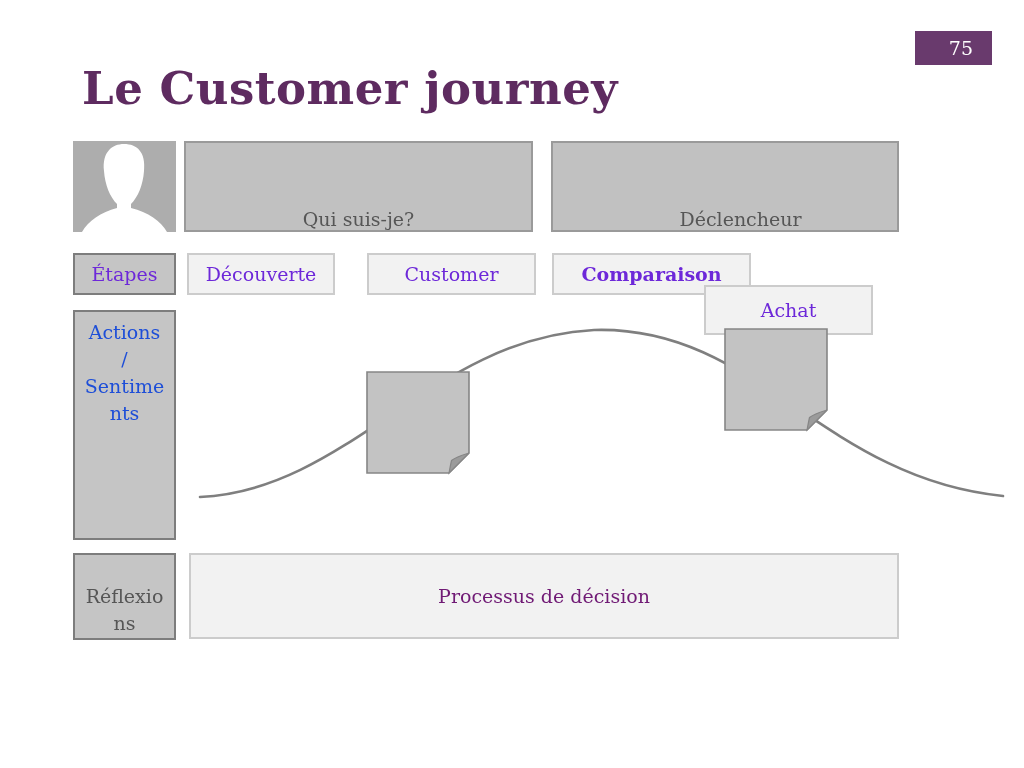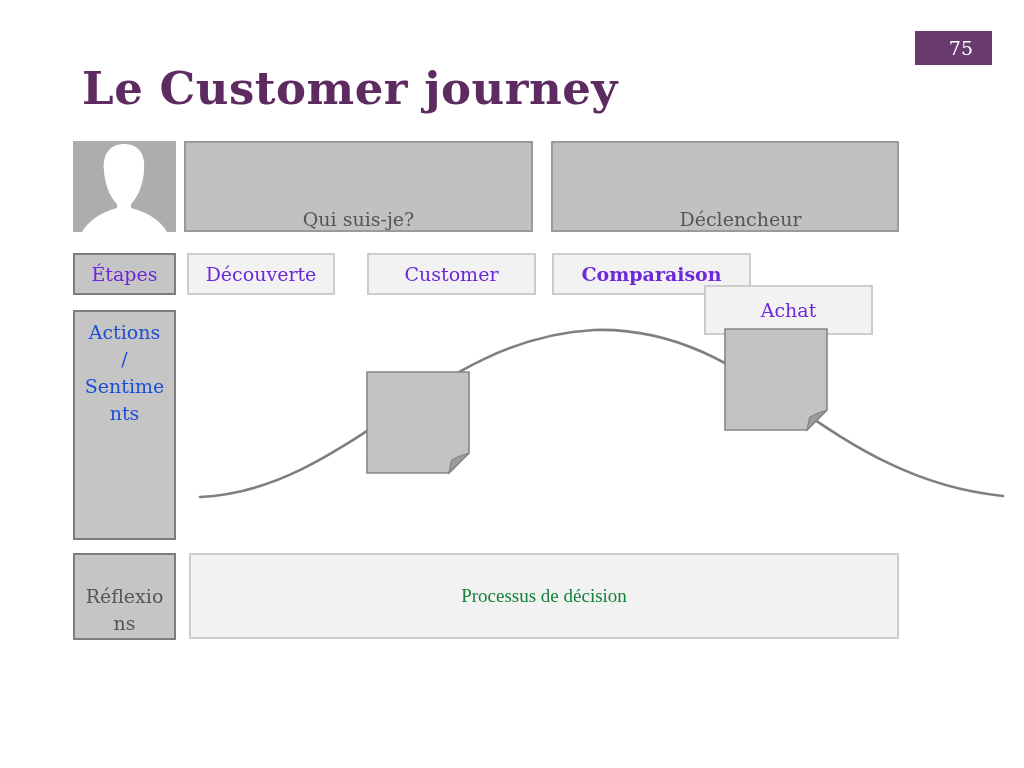--- a/index.html
+++ b/index.html
@@ -67,21 +67,21 @@
   .reflexions-box {
     left: 73px; top: 553px; width: 103px; height: 87px;
     background: #c5c5c5; border: 2px solid #7d7d7d;
     font-size: 19px; line-height: 27px; text-align: center;
     padding-top: 28px; white-space: pre-line; color: #565656;
   }
   .process-box {
     left: 189px; top: 553px; width: 710px; height: 86px;
     background: #f2f2f2; border: 2px solid #cccccc;
     display: flex; align-items: center; justify-content: center;
-    font-size: 19px; color: #15803d; font-family: Liberation Serif, serif;
+    font-size: 19px; color: #701a75;
   }
 
   .curve-svg { left: 0; top: 300px; width: 1024px; height: 270px; }
   .note { width: 104px; height: 104px; }
   .note-1 { left: 366px; top: 371px; }
   .note-2 { left: 724px; top: 328px; }
 </style>
 </head>
 <body>
 

